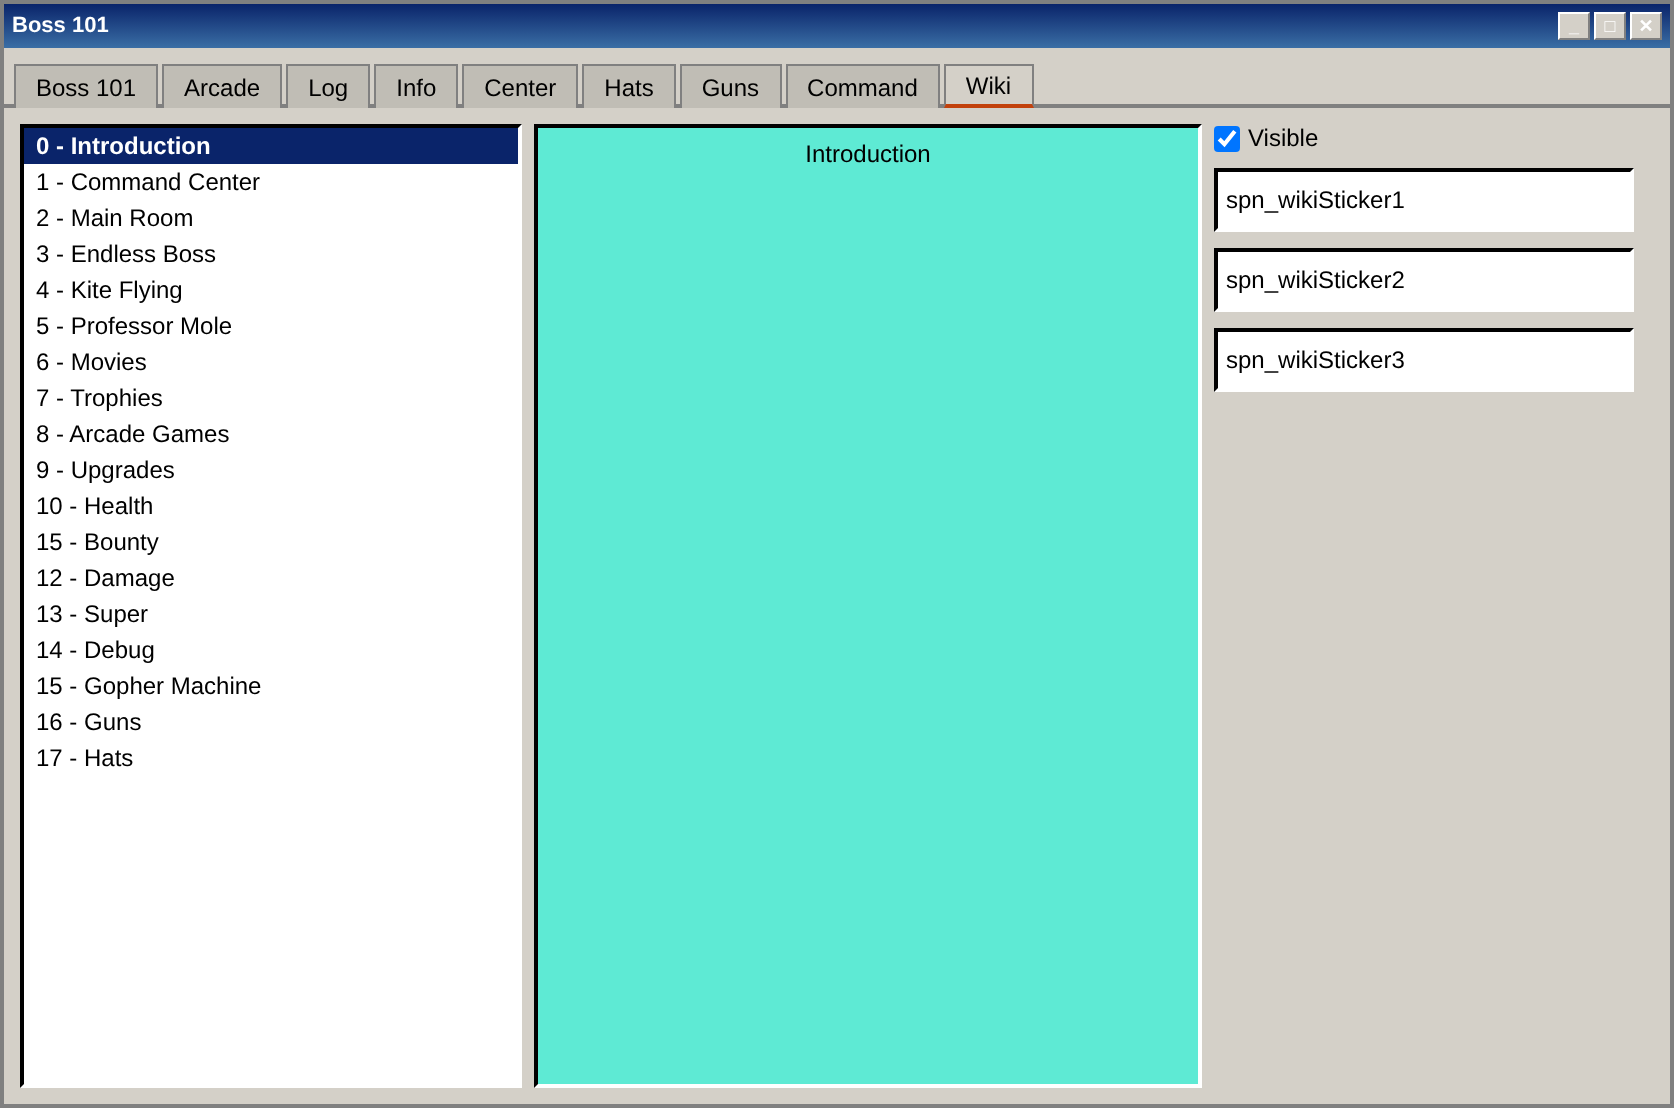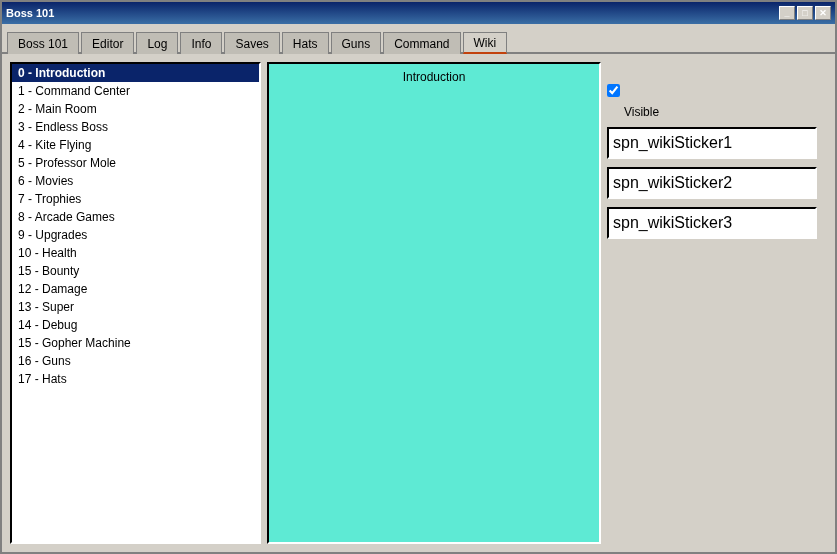--- a/index.html
+++ b/index.html
@@ -172,57 +172,56 @@
     }
 
     .checkbox-wrapper input[type="checkbox"] {
       width: 13px;
       height: 13px;
       cursor: pointer;
     }
 
     .visible-label {
       font-size: 12px;
-      margin-top: 43px;
     }
 
     .sticker-input {
       width: 210px;
       height: 22px;
       border: 2px inset #808080;
       border-top-color: #555;
       border-left-color: #555;
       border-bottom-color: #fff;
       border-right-color: #fff;
       background: white;
       padding: 14px 4px;
-      font-size: 16px;
+      font-size: 12px;
       font-family: inherit;
     }
   </style>
 </head>
 <body>
 
 <div class="window">
   <div class="title-bar">
     <span class="title-bar-text">Boss 101</span>
     <div class="title-bar-controls">
       <div class="title-bar-button">_</div>
       <div class="title-bar-button">□</div>
       <div class="title-bar-button">✕</div>
     </div>
   </div>
 
   <div class="tab-bar">
 
   <div class="tab">Boss 101</div>
-      <div class="tab">Editor</div>
+      <div class="tab">Arcade</div>
       <div class="tab">Log</div>
       <div class="tab">Info</div>
-      <div class="tab">Saves</div>
+      <div class="tab">Center</div>
       <div class="tab">Hats</div>
       <div class="tab">Guns</div>
       <div class="tab">Command</div>
       <div class="tab active">Wiki</div>
     </div>
 
   <div class="content-area">
     <div class="left-panel">
 
     <div class="list-item selected">0 - Introduction</div>

